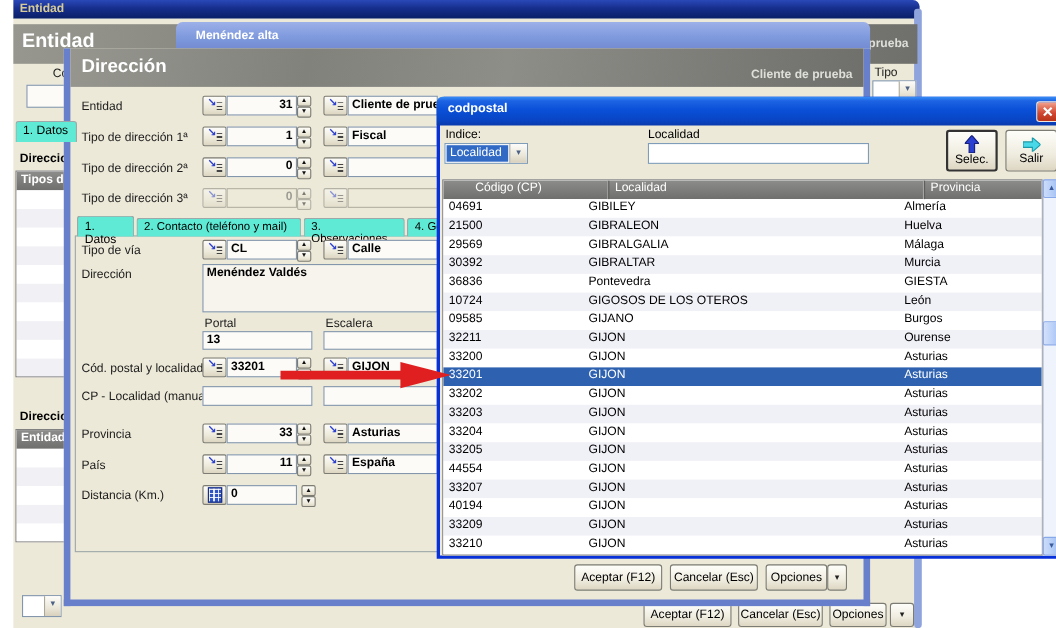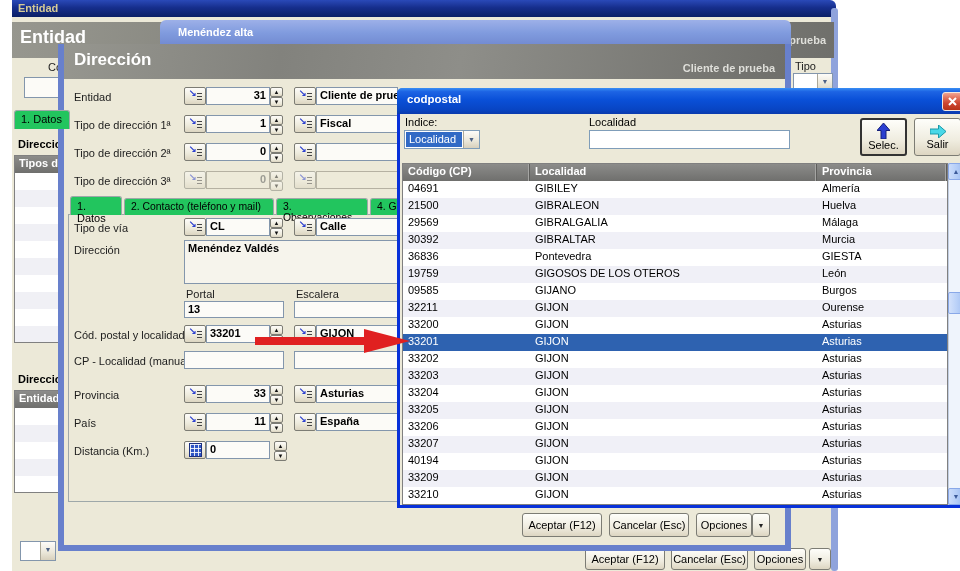--- a/index.html
+++ b/index.html
@@ -11,21 +11,21 @@
   .navybar{background:linear-gradient(180deg,#2A49B8 0%,#162E8C 45%,#0A1F66 100%);
            border-top-right-radius:6px;color:#D6CB96;font-weight:bold;line-height:17px;padding-left:6px;z-index:1;}
   .bgbody{background:#ECE9D8;z-index:1;}
   .rightstrip{background:#8FA3DC;z-index:2;border-radius:3px;}
   .grayband{background:linear-gradient(100deg,#97978F 0%,#84847D 30%,#90908A 55%,#6F6F6B 100%);z-index:2;}
   .bigwhite{color:#fff;font-weight:bold;font-size:18px;z-index:3;}
   .band-right{color:#DFDFDA;font-weight:bold;z-index:3;}
   .bglabel{color:#1c1c1c;z-index:3;}
   .boldlabel{font-weight:bold;z-index:3;}
   .field{background:#FCFBF7;border:1px solid #8396AC;z-index:3;}
-  .tab{background:#22c55e;border:1px solid #9EA8A9;border-bottom:none;border-radius:3px 3px 0 0;
+  .tab{background:#5eead4;border:1px solid #9EA8A9;border-bottom:none;border-radius:3px 3px 0 0;
        padding:2px 6px 0 6px;z-index:12;}
   .bgtable{border:1px solid #808080;background:#fff;z-index:3;overflow:hidden;}
   .bgtable-h{background:linear-gradient(180deg,#8C8C8A,#6F6F6D);color:#fff;font-weight:bold;
              padding:1px 4px;height:17px;box-sizing:border-box;white-space:nowrap;}
   .bgrow{height:17px;background:#fff;}
   .bgrow.alt{background:#F0F0F5;}
   .combo{background:#fff;border:1px solid #8396AC;z-index:3;display:flex;}
   .combo .cbtn{margin-left:auto;width:14px;background:linear-gradient(180deg,#FDFCF9,#EAE6D8 60%,#D8D0BC);
                border-left:1px solid #ACA899;color:#4D6185;font-size:7px;text-align:center;line-height:16px;}
 
@@ -70,21 +70,21 @@
   .codtitle{background:linear-gradient(180deg,#388EF4 0%,#1D64E4 14%,#0A50D8 45%,#0845C4 82%,#0A3AAD 100%);
             border-radius:5px 5px 0 0;color:#fff;font-weight:bold;font-size:11.5px;
             padding:5px 0 0 10px;z-index:51;}
   .closebtn{z-index:52;background:linear-gradient(180deg,#F0A492 0%,#E1715A 30%,#CE4631 60%,#B83318 100%);
             border:1px solid #F2E7DC;border-radius:3px;display:flex;align-items:center;justify-content:center;}
   .codlbl{z-index:51;}
   .idxcombo{z-index:51;background:#fff;border:1px solid #7F9DB9;display:flex;}
   .idxsel{flex:1;background:#316AC5;color:#fff;padding:1px 3px;margin:1px;}
   .tbl{z-index:51;border:1px solid #808080;background:#fff;overflow:hidden;}
   .cp-head{display:grid;grid-template-columns:127px 287px 130px;height:17px;
-           background:linear-gradient(180deg,#8C8C8A,#6F6F6D);color:#fff;font-weight:bold;}
+           background:linear-gradient(180deg,#8C8C8A,#6F6F6D);color:#fff;font-weight:normal;padding-left:24px;}
   .cp-head div{padding:1px 5px;border-right:1px solid #5E5E5C;box-shadow:inset -1px 0 0 #A5A5A3;white-space:nowrap;}
   .cp-row{display:grid;grid-template-columns:127px 287px 130px;height:17px;background:#fff;}
   .cp-row.alt{background:#F0F0F7;}
   .cp-row.sel{background:#2E62B0;color:#fff;}
   .cp-cell{padding:1px 5px;white-space:nowrap;overflow:hidden;}
   .sbar{z-index:51;background:#EFF4FC;border:1px solid #C2CEE2;}
   .sbtn{z-index:52;background:linear-gradient(90deg,#CBDCFA,#B4CDF7 55%,#9DBBEF);border:1px solid #89A8E8;
         border-radius:2px;color:#3C5A99;font-size:7px;text-align:center;line-height:15px;}
   .sthumb{z-index:52;background:linear-gradient(90deg,#D3E1FB,#BAD1F8 55%,#A5C1F2);
           border:1px solid #89A8E8;border-radius:2px;}
@@ -371,21 +371,21 @@
           <div class="cp-cell">30392</div>
           <div class="cp-cell">GIBRALTAR</div>
           <div class="cp-cell">Murcia</div>
         </div>
         <div class="cp-row">
           <div class="cp-cell">36836</div>
           <div class="cp-cell">Pontevedra</div>
           <div class="cp-cell">GIESTA</div>
         </div>
         <div class="cp-row alt">
-          <div class="cp-cell">19759</div>
+          <div class="cp-cell">10724</div>
           <div class="cp-cell">GIGOSOS DE LOS OTEROS</div>
           <div class="cp-cell">León</div>
         </div>
         <div class="cp-row">
           <div class="cp-cell">09585</div>
           <div class="cp-cell">GIJANO</div>
           <div class="cp-cell">Burgos</div>
         </div>
         <div class="cp-row alt">
           <div class="cp-cell">32211</div>
@@ -416,21 +416,21 @@
           <div class="cp-cell">33204</div>
           <div class="cp-cell">GIJON</div>
           <div class="cp-cell">Asturias</div>
         </div>
         <div class="cp-row alt">
           <div class="cp-cell">33205</div>
           <div class="cp-cell">GIJON</div>
           <div class="cp-cell">Asturias</div>
         </div>
         <div class="cp-row">
-          <div class="cp-cell">33206</div>
+          <div class="cp-cell">44554</div>
           <div class="cp-cell">GIJON</div>
           <div class="cp-cell">Asturias</div>
         </div>
         <div class="cp-row alt">
           <div class="cp-cell">33207</div>
           <div class="cp-cell">GIJON</div>
           <div class="cp-cell">Asturias</div>
         </div>
         <div class="cp-row">
           <div class="cp-cell">40194</div>

